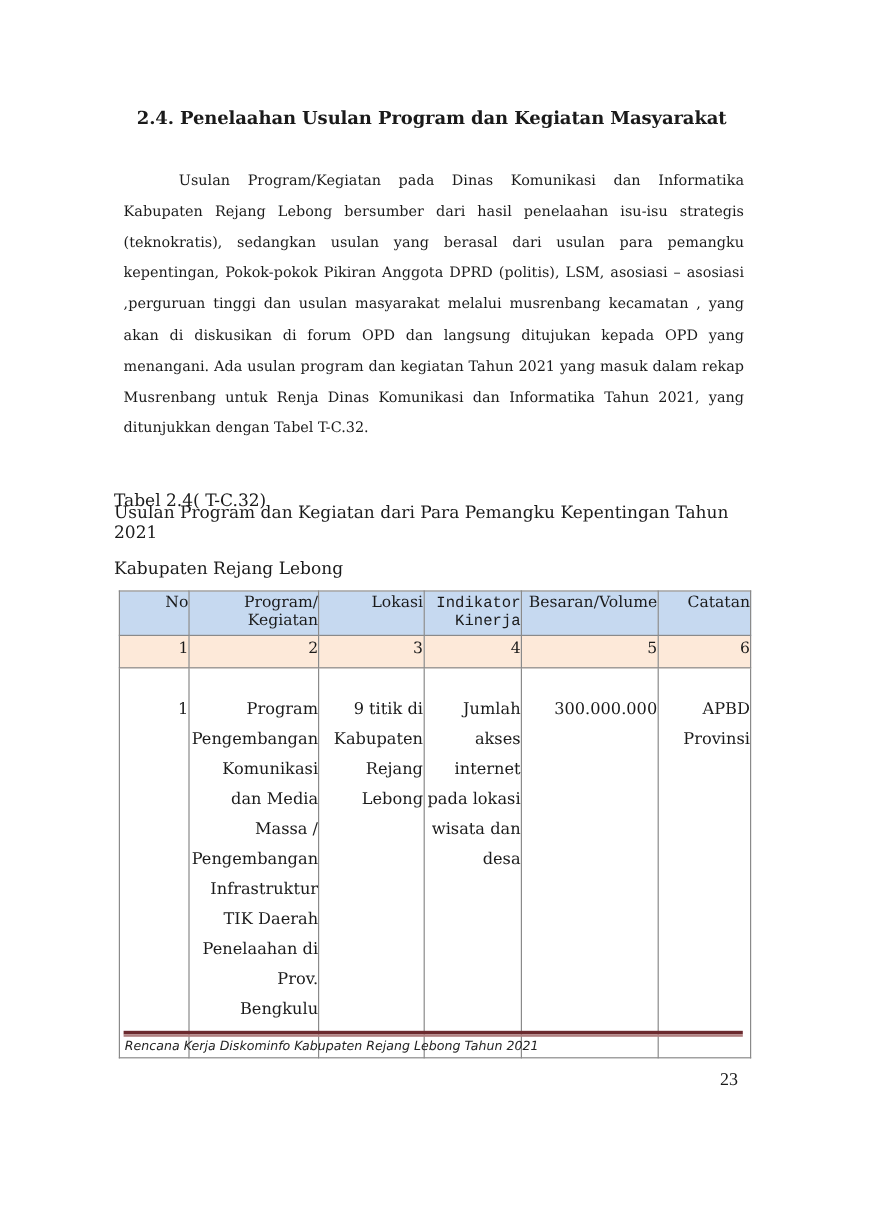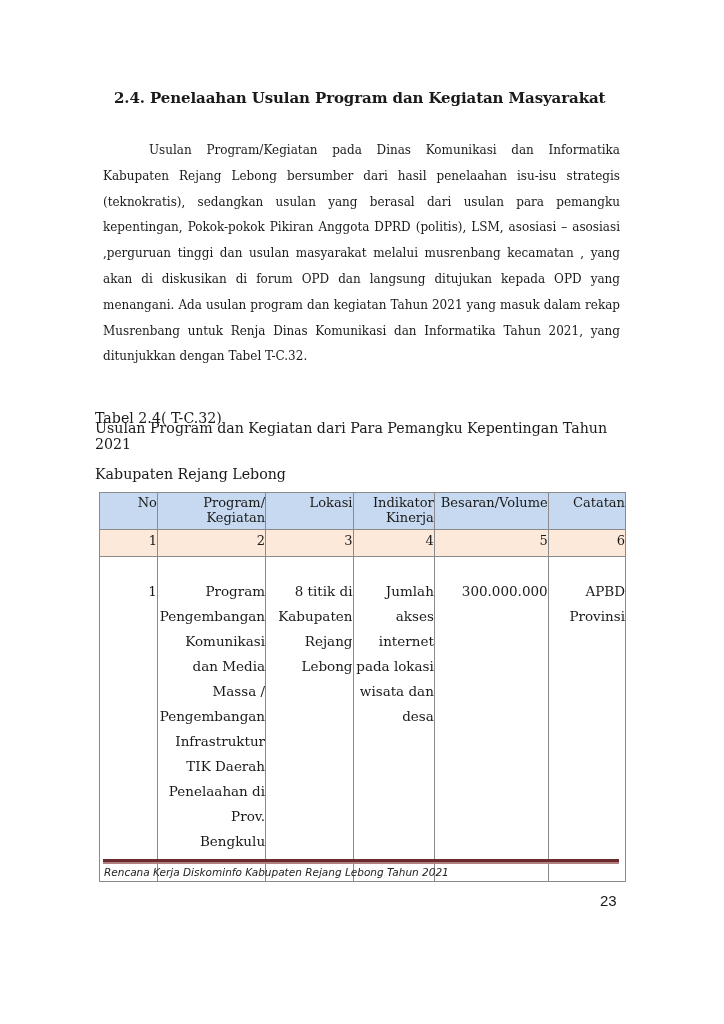--- a/index.html
+++ b/index.html
@@ -8,26 +8,26 @@
   .heading { position: absolute; left: 114px; top: 89px; font-weight: bold; font-size: 15px; letter-spacing: -0.1px; }
   .para { position: absolute; left: 103px; top: 138px; width: 517px; font-size: 12px; line-height: 25.8px;
           text-align: justify; text-indent: 46px; margin: 0; }
   .caption { position: absolute; left: 95px; width: 540px; text-align: left; font-size: 14.2px; }
   .cap1 { top: 410px; } .cap2 { top: 420px; } .cap3 { top: 466px; }
   table.t { position: absolute; left: 99px; top: 492px; width: 527px; border-collapse: collapse; font-size: 13px; }
   table.t td, table.t th { border: 1px solid #8a8a8a; text-align: right; vertical-align: top; font-weight: normal; padding: 0; }
   table.t tr.hdr th { background: #c6d9f0; height: 34px; line-height: 15px; padding-top: 2px; }
   table.t tr.num td { background: #fde9d9; height: 24px; line-height: 18px; padding-top: 2px; }
   table.t tr.row td { height: 302px; padding-top: 22px; line-height: 25px; font-size: 13.5px; }
-  .c1 { width: 56px; } .c2 { width: 101px; } .c3 { width: 85px; } .c4 { width: 79px; } .c5 { width: 111px; } .c6 { width: 75px; }
+  .c1 { width: 56px; } .c2 { width: 101px; } .c3 { width: 85px; } .c4 { width: 79px; font-family: Liberation Mono, monospace; } .c5 { width: 111px; } .c6 { width: 75px; }
   .rule1 { position: absolute; left: 103px; top: 859px; width: 516px; height: 3px; background: #6b2a2e; }
   .rule2 { position: absolute; left: 103px; top: 862px; width: 516px; height: 2px; background: #b08080; }
   .footer { position: absolute; left: 104px; top: 866px; font-family: "DejaVu Sans", "Liberation Sans", sans-serif;
             font-style: italic; font-size: 10.5px; color: #222; }
-  .pagenum { position: absolute; left: 600px; top: 892px; font-family: Liberation Sans, sans-serif; font-size: 15px; }
+  .pagenum { position: absolute; left: 600px; top: 892px; font-family: Liberation Serif, serif; font-size: 15px; }
   .cell-text { white-space: pre-line; }
 </style>
 </head>
 <body>
 
 <div class="heading">2.4. Penelaahan Usulan Program dan Kegiatan Masyarakat</div>
 
 <p class="para">Usulan Program/Kegiatan pada Dinas Komunikasi dan Informatika Kabupaten Rejang Lebong  bersumber dari hasil penelaahan isu-isu strategis (teknokratis), sedangkan usulan yang berasal dari usulan para pemangku kepentingan, Pokok-pokok Pikiran Anggota DPRD (politis), LSM, asosiasi – asosiasi ,perguruan tinggi  dan usulan masyarakat melalui musrenbang kecamatan , yang akan di diskusikan  di forum OPD dan  langsung ditujukan kepada OPD yang menangani. Ada usulan  program dan kegiatan Tahun 2021 yang masuk dalam rekap Musrenbang  untuk Renja Dinas Komunikasi dan Informatika Tahun 2021, yang ditunjukkan dengan Tabel T-C.32.</p>
 
 <div class="caption cap1">Tabel 2.4( T-C.32)</div>
@@ -60,21 +60,21 @@
 Pengembangan
 Komunikasi
 dan Media
 Massa /
 Pengembangan
 Infrastruktur
 TIK Daerah
 Penelaahan di
 Prov.
 Bengkulu</td>
-    <td class="cell-text">8 titik di
+    <td class="cell-text">9 titik di
 Kabupaten
 Rejang
 Lebong</td>
     <td class="cell-text">Jumlah
 akses
 internet
 pada lokasi
 wisata dan
 desa</td>
     <td class="cell-text">300.000.000</td>

